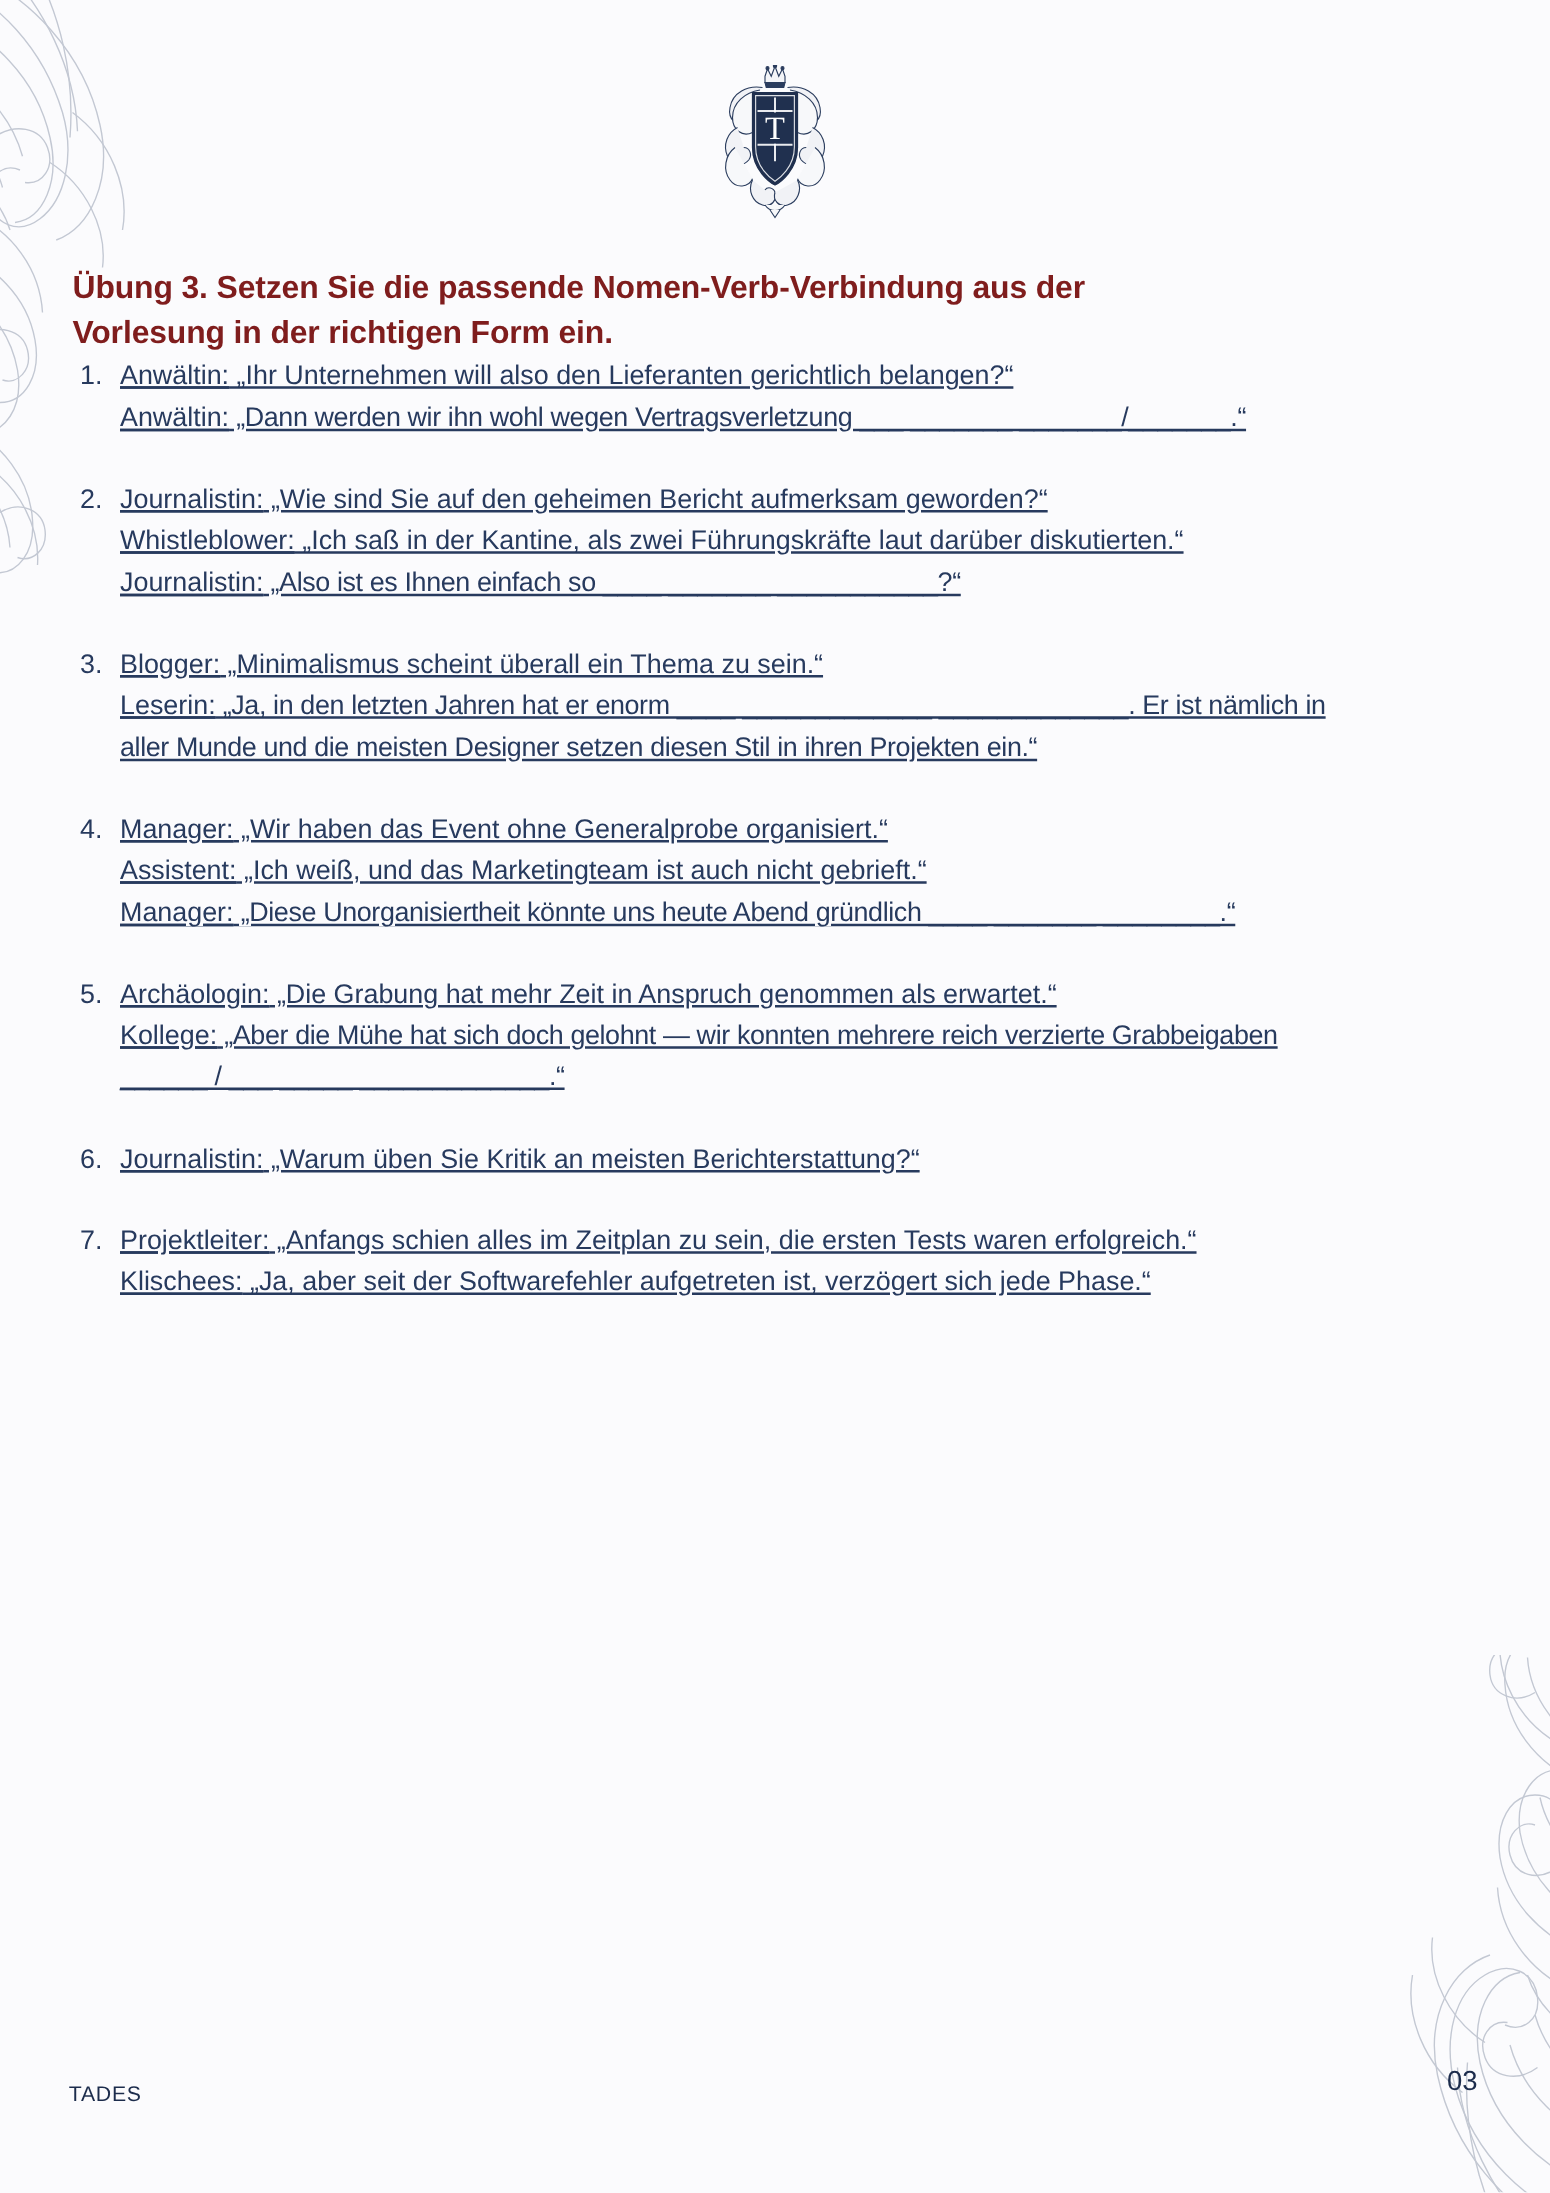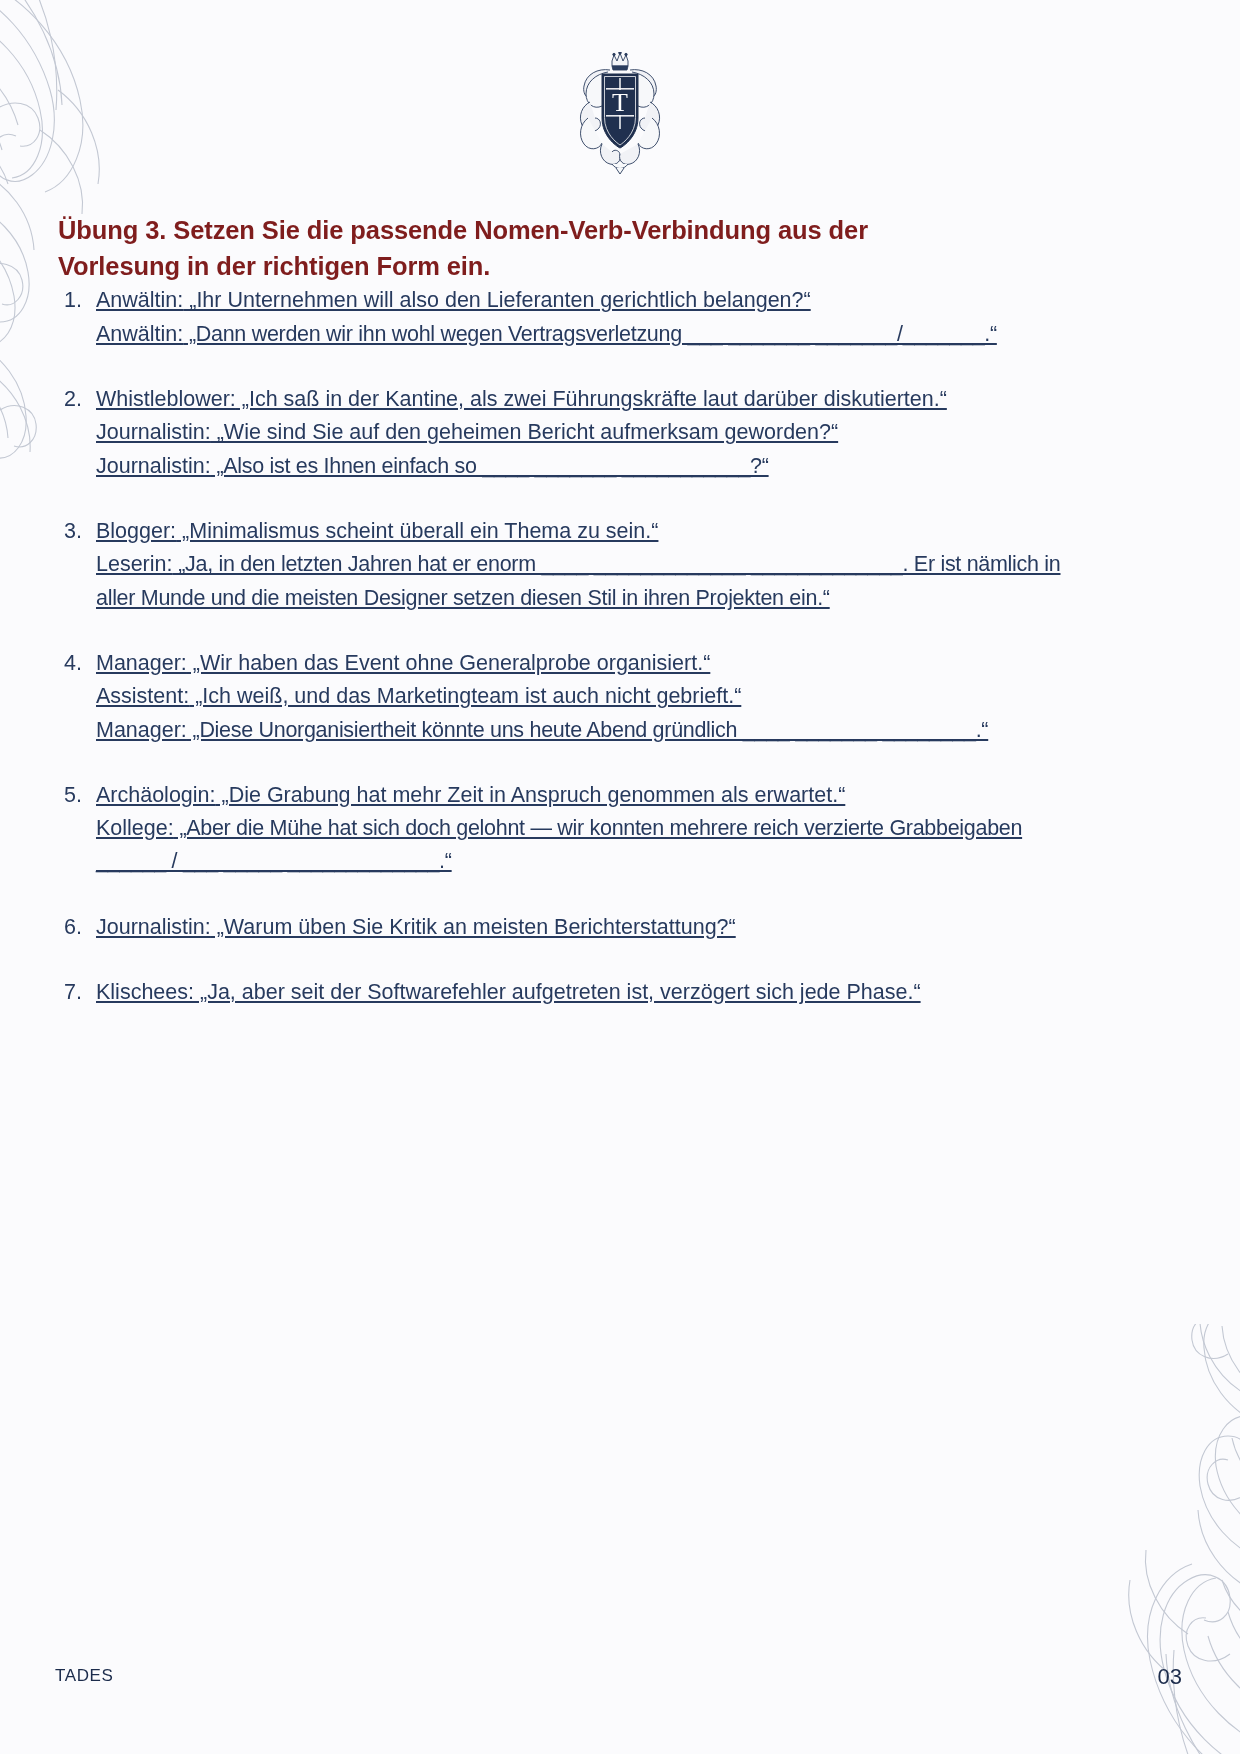--- a/index.html
+++ b/index.html
@@ -95,21 +95,21 @@
     left: 55px;
     bottom: 68px;
     font-size: 17px;
     font-weight: normal;
     letter-spacing: 0.6px;
     color: #1c2c4c;
   }
   .footer-page {
     position: absolute;
     right: 58px;
-    bottom: 64px;
+    bottom: 76px;
     font-size: 22px;
     color: #1c2c4c;
   }
 </style>
 </head>
 <body>
 
 <div class="page">
 
   <svg class="ornament orn-tl" viewBox="0 0 330 520">
@@ -209,22 +209,22 @@
     <ol class="items">
 
       <li class="item">
         <span class="num">1.</span>
         <span class="line"><span class="speaker">Anwältin:</span><span> „Ihr Unternehmen will also den Lieferanten gerichtlich belangen?“</span></span>
         <span class="line"><span class="speaker">Anwältin:</span><span class="blank"> „Dann werden wir ihn wohl wegen Vertragsverletzung ___ _______ _______/_______.“</span></span>
       </li>
 
       <li class="item">
         <span class="num">2.</span>
+        <span class="line"><span class="speaker">Journalistin:</span><span> „Wie sind Sie auf den geheimen Bericht aufmerksam geworden?“</span></span>
         <span class="line"><span class="speaker">Whistleblower:</span><span> „Ich saß in der Kantine, als zwei Führungskräfte laut darüber diskutierten.“</span></span>
-        <span class="line"><span class="speaker">Journalistin:</span><span> „Wie sind Sie auf den geheimen Bericht aufmerksam geworden?“</span></span>
         <span class="line"><span class="speaker">Journalistin:</span><span class="blank"> „Also ist es Ihnen einfach so ____ _______ ___________?“</span></span>
       </li>
 
       <li class="item">
         <span class="num">3.</span>
         <span class="line"><span class="speaker">Blogger:</span><span> „Minimalismus scheint überall ein Thema zu sein.“</span></span>
         <span class="line"><span class="speaker">Leserin:</span><span class="blank"> „Ja, in den letzten Jahren hat er enorm ____ _____________ _____________. Er ist nämlich in aller Munde und die meisten Designer setzen diesen Stil in ihren Projekten ein.“</span></span>
       </li>
 
       <li class="item">
@@ -240,20 +240,21 @@
         <span class="line"><span class="speaker">Kollege:</span><span class="blank"> „Aber die Mühe hat sich doch gelohnt — wir konnten mehrere reich verzierte Grabbeigaben ______ / ___ _____ _____________.“</span></span>
       </li>
 
       <li class="item">
         <span class="num">6.</span>
         <span class="line"><span class="speaker">Journalistin:</span><span> „Warum üben Sie Kritik an meisten Berichterstattung?“</span></span>
       </li>
 
       <li class="item">
         <span class="num">7.</span>
+        <span class="line"><span class="speaker">Projektleiter:</span><span> „Anfangs schien alles im Zeitplan zu sein, die ersten Tests waren erfolgreich.“</span></span>
         <span class="line"><span class="speaker">Klischees:</span><span> „Ja, aber seit der Softwarefehler aufgetreten ist, verzögert sich jede Phase.“</span></span>
       </li>
 
     </ol>
   </div>
 
   <div class="footer-brand">TADES</div>
   <div class="footer-page">03</div>
 
 </div>

